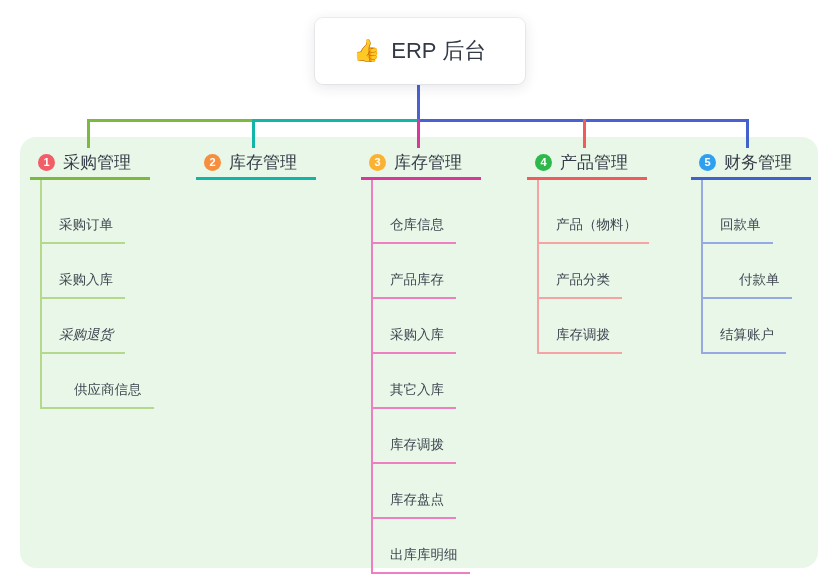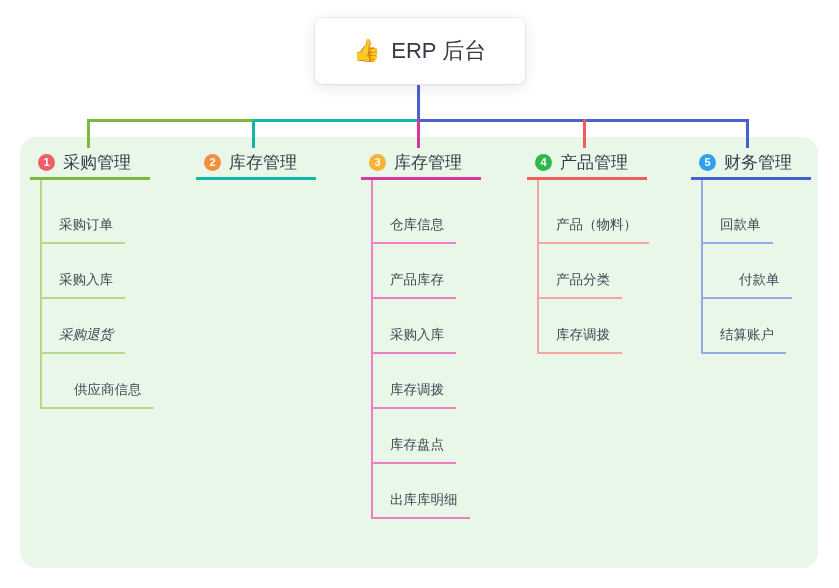--- a/index.html
+++ b/index.html
@@ -83,20 +83,21 @@
 
   <div class="branch col-3">
     <div class="branch-title" style="border-bottom-color: rgb(214, 57, 155);">
       <span class="badge" style="background-color: rgb(249, 178, 52);">3</span>
       <span>库存管理</span>
     </div>
     <div class="children" style="border-left-color: rgb(238, 127, 192);">
       <div class="child" style="border-bottom-color: rgb(238, 127, 192);">仓库信息</div>
       <div class="child" style="border-bottom-color: rgb(238, 127, 192);">产品库存</div>
       <div class="child" style="border-bottom-color: rgb(238, 127, 192);">采购入库</div>
+      <div class="child" style="border-bottom-color: rgb(238, 127, 192);">其它入库</div>
       <div class="child" style="border-bottom-color: rgb(238, 127, 192);">库存调拨</div>
       <div class="child" style="border-bottom-color: rgb(238, 127, 192);">库存盘点</div>
       <div class="child" style="border-bottom-color: rgb(238, 127, 192);">出库库明细</div>
     </div>
   </div>
 
   <div class="branch col-4">
     <div class="branch-title" style="border-bottom-color: rgb(242, 91, 91);">
       <span class="badge" style="background-color: rgb(46, 184, 76);">4</span>
       <span>产品管理</span>

